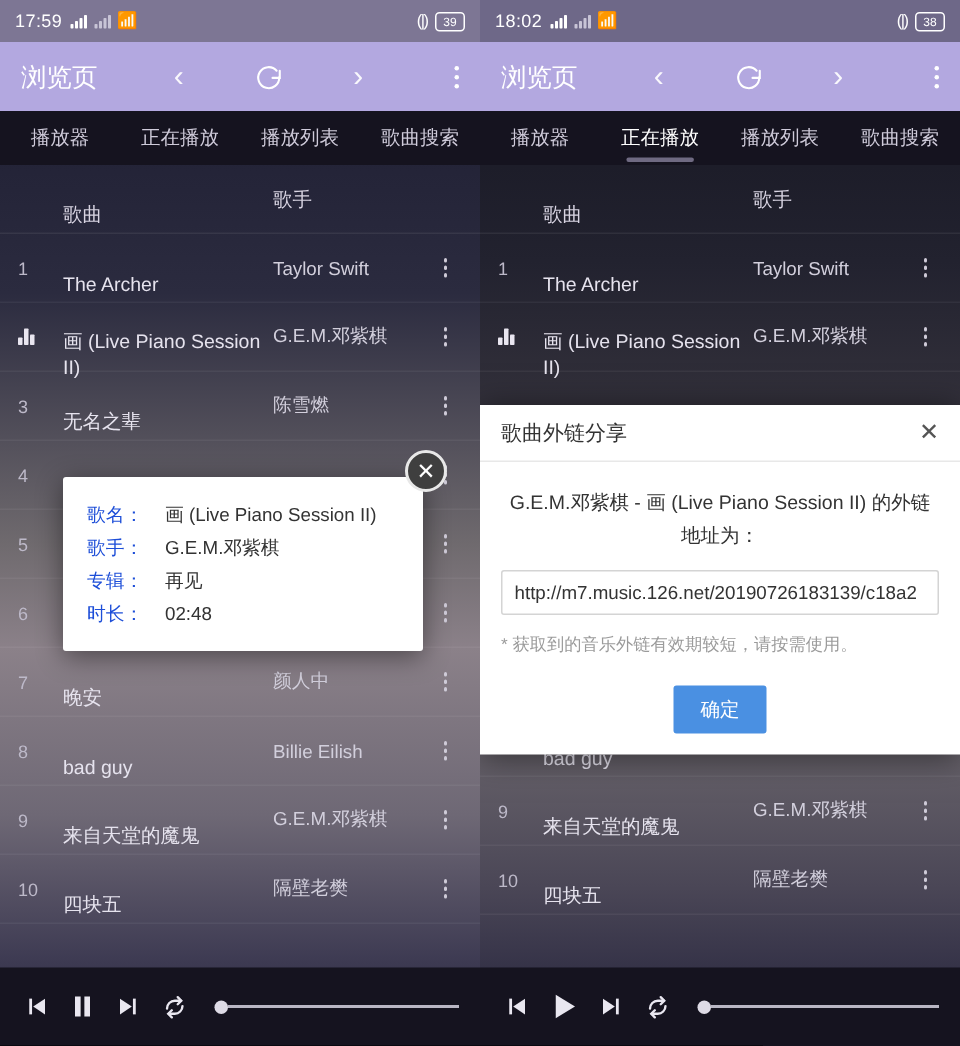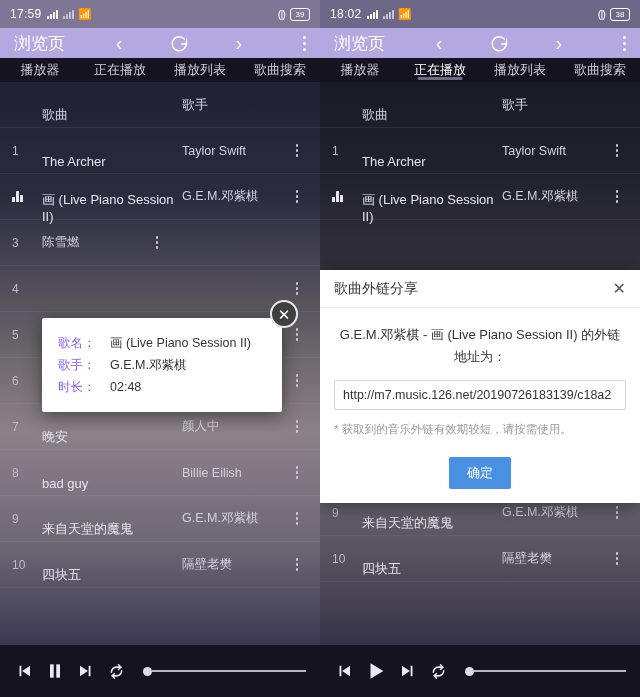--- a/index.html
+++ b/index.html
@@ -21,32 +21,32 @@
   .sig i:nth-child(1){height:3px}.sig i:nth-child(2){height:5px}
   .sig i:nth-child(3){height:7px}.sig i:nth-child(4){height:9px}
   .sig.dim i { background:#c8c4d6; }
   .wifi { font-size:11px; line-height:1; }
   .sb-right { display:flex; align-items:center; gap:5px; font-size:10px; }
   .vib { font-size:11px; letter-spacing:-1px; }
   .batt { border:1px solid #fff; border-radius:3px; padding:0 3px; font-size:8px;
           line-height:11px; min-width:20px; text-align:center; }
 
   
-  .appbar { height:30px; background:#b3a8e0; display:flex; align-items:center;
+  .appbar { height:46px; background:#b3a8e0; display:flex; align-items:center;
             padding:0 14px; color:#fff; }
   .appbar-title { font-size:17px; flex:0 0 auto; }
   .appbar-nav { flex:1; display:flex; align-items:center; justify-content:center; gap:46px; }
   .nav-ico { font-size:20px; color:#fff; opacity:.92; line-height:1; }
   .reload { width:21px; height:21px; position:relative; }
   .reload svg { display:block; }
   .kebab { display:flex; flex-direction:column; gap:3px; margin-left:auto; padding-left:10px;}
   .kebab i { width:3px; height:3px; border-radius:50%; background:#fff; display:block; }
 
   
-  .tabs { height:24px; background:#15131f; display:flex; align-items:center; position:relative; }
+  .tabs { height:36px; background:#15131f; display:flex; align-items:center; position:relative; }
   .tab { flex:1; text-align:center; color:#cfcbda; font-size:13px; position:relative; height:100%;
          display:flex; align-items:center; justify-content:center; }
   .tab.active { color:#fff; }
   .tab.active:after { content:""; position:absolute; bottom:2px; left:50%; transform:translateX(-50%);
       width:56%; height:3px; background:#6f6a82; border-radius:2px; }
 
   
   .list { position:relative; }
   .thead { display:flex; align-items:center; height:46px; padding:0 12px;
            color:#d8d4e2; font-size:13px; border-bottom:1px solid rgba(255,255,255,.07); }
@@ -61,21 +61,21 @@
   .dots { display:flex; flex-direction:column; gap:2.5px; align-items:center; }
   .dots i { width:2.5px; height:2.5px; border-radius:50%; background:#cfcbd8; display:block; }
   .eq { display:flex; align-items:flex-end; gap:1.5px; height:11px; }
   .eq i { width:2.5px; background:#e9e6f0; display:block; border-radius:.5px; }
   .eq i:nth-child(1){height:5px}.eq i:nth-child(2){height:11px}.eq i:nth-child(3){height:7px}
 
   
   .popup { position:absolute; left:42px; top:318px; width:240px; background:#fff;
            border-radius:2px; box-shadow:0 4px 18px rgba(0,0,0,.45); padding:14px 16px 14px; }
   .pline { display:flex; font-size:12.5px; line-height:22px; color:#333; }
-  .plabel { color:#8b5cf6; flex:0 0 auto; width:52px; }
+  .plabel { color:#1d4ed8; flex:0 0 auto; width:52px; }
   .pval { color:#333; }
   .plink { color:#27ae60; margin-right:8px; }
   .popup-close { position:absolute; right:-16px; top:-18px; width:28px; height:28px;
       border-radius:50%; background:#3f3f3f; border:2px solid #e8e8e8; color:#fff;
       display:flex; align-items:center; justify-content:center; font-size:15px; line-height:1; }
 
   
   .dialog { position:absolute; left:0; top:270px; width:320px; background:#fff;
             box-shadow:0 2px 20px rgba(0,0,0,.5); }
   .dlg-head { height:38px; display:flex; align-items:center; justify-content:space-between;
@@ -200,20 +200,21 @@
             <span class="dots">
               <i></i>
               <i></i>
               <i></i>
             </span>
           </span>
       </div>
 
       <div class="trow">
         <span class="col-idx">3</span>
+        <span class="col-song">无名之辈</span>
         <span class="col-art">陈雪燃</span>
         <span class="col-act">
             <span class="dots">
               <i></i>
               <i></i>
               <i></i>
             </span>
           </span>
       </div>
 
@@ -305,20 +306,24 @@
 
     <div class="popup">
       <span class="popup-close">✕</span>
       <div class="pline">
         <span class="plabel">歌名：</span>
         <span class="pval">画 (Live Piano Session II)</span>
       </div>
       <div class="pline">
         <span class="plabel">歌手：</span>
         <span class="pval">G.E.M.邓紫棋</span>
+      </div>
+      <div class="pline">
+        <span class="plabel">专辑：</span>
+        <span class="pval">再见</span>
       </div>
       <div class="pline">
         <span class="plabel">时长：</span>
         <span class="pval">02:48</span>
       </div>
     </div>
 
     <div class="player">
       <span class="pbtn">
         <svg width="20" height="18" viewBox="0 0 24 24" fill="#e9e7f0">

